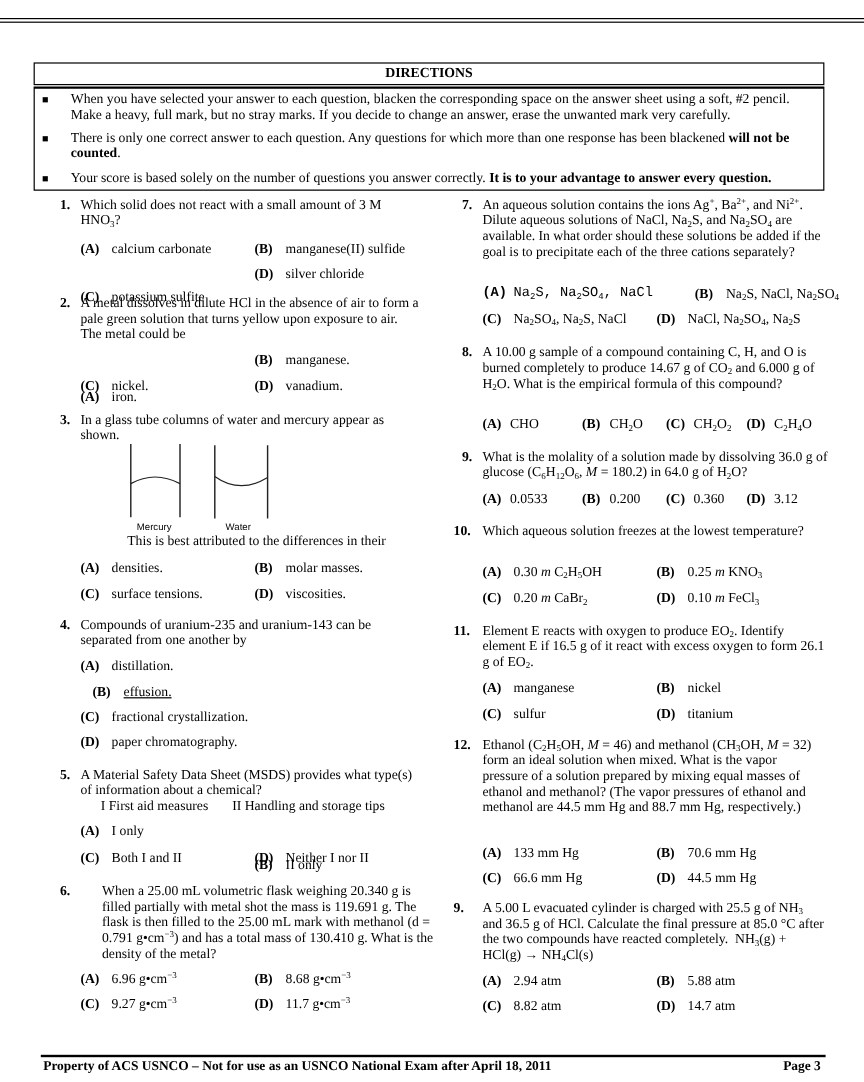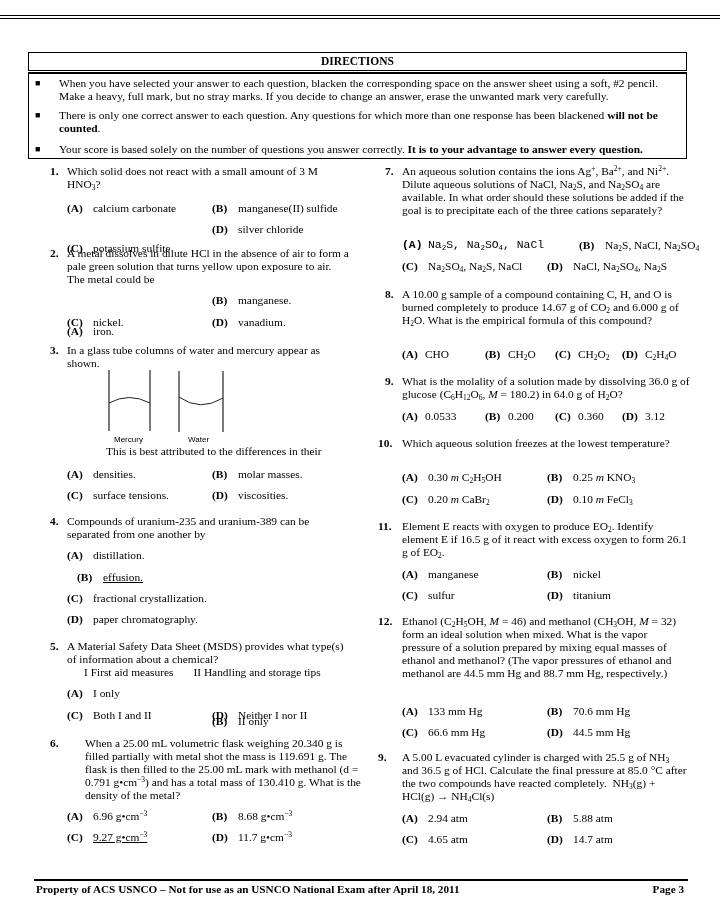--- a/index.html
+++ b/index.html
@@ -71,41 +71,41 @@
     <span class="qnum">3.</span>
     <div class="qtext" style="left: 17px; width: 283px;">In a glass tube columns of water and mercury appear as shown.</div>
     <div class="opt" style="top: 101px; left: 17px; margin-left: 39px;">This is best attributed to the differences in their</div>
     <div class="opt" style="top: 124px; left: 17px;"><b>(A)</b><span>densities.</span></div>
     <div class="opt" style="top: 124px; left: 162px;"><b>(B)</b><span>molar masses.</span></div>
     <div class="opt" style="top: 145px; left: 17px;"><b>(C)</b><span>surface tensions.</span></div>
     <div class="opt" style="top: 145px; left: 162px;"><b>(D)</b><span>viscosities.</span></div>
   </div>
 <div class="q" id="q4" style="left:50px; top:515px; width:300px;">
     <span class="qnum">4.</span>
-    <div class="qtext" style="left: 17px; width: 283px;">Compounds of uranium-235 and uranium-389 can be separated from one another by</div>
+    <div class="qtext" style="left: 17px; width: 283px;">Compounds of uranium-235 and uranium-143 can be separated from one another by</div>
     <div class="opt" style="top: 34px; left: 17px;"><b>(A)</b><span>distillation.</span></div>
     <div class="opt" style="top: 56px; left: 27px; text-decoration: underline;"><b>(B)</b><span>effusion.</span></div>
     <div class="opt" style="top: 77px; left: 17px;"><b>(C)</b><span>fractional crystallization.</span></div>
     <div class="opt" style="top: 98px; left: 17px;"><b>(D)</b><span>paper chromatography.</span></div>
   </div>
 <div class="q" id="q5" style="left:50px; top:640px; width:300px;">
     <span class="qnum">5.</span>
     <div class="qtext" style="left: 17px; width: 283px;">A Material Safety Data Sheet (MSDS) provides what type(s) of information about a chemical?</div>
     <div class="opt" style="top: 26px; left: 34px;">I First aid measures&nbsp;&nbsp;&nbsp;&nbsp;&nbsp;&nbsp;&nbsp;II Handling and storage tips</div>
     <div class="opt" style="top: 47px; left: 17px;"><b>(A)</b><span>I only</span></div>
     <div class="opt" style="top: 47px; left: 162px; margin-top: 28px;"><b>(B)</b><span>II only</span></div>
     <div class="opt" style="top: 69px; left: 17px;"><b>(C)</b><span>Both I and II</span></div>
     <div class="opt" style="top: 69px; left: 162px;"><b>(D)</b><span>Neither I nor II</span></div>
   </div>
 <div class="q" id="q6" style="left:50px; top:737px; width:300px;">
     <span class="qnum">6.</span>
     <div class="qtext" style="left: 7px; width: 283px; margin-left: 28px;">When a 25.00 mL volumetric flask weighing 20.340 g is filled partially with metal shot the mass is 119.691 g. The flask is then filled to the 25.00 mL mark with methanol (d = 0.791 g•cm<sup>−3</sup>) and has a total mass of 130.410 g. What is the density of the metal?</div>
     <div class="opt" style="top: 73px; left: 17px;"><b>(A)</b><span>6.96 g•cm<sup>−3</sup></span></div>
     <div class="opt" style="top: 73px; left: 162px;"><b>(B)</b><span>8.68 g•cm<sup>−3</sup></span></div>
-    <div class="opt" style="top: 94px; left: 17px; text-decoration: underline;"><b>(C)</b><span>9.27 g•cm<sup>−3</sup></span></div>
+    <div class="opt" style="top: 94px; left: 17px;"><b>(C)</b><span>9.27 g•cm<sup>−3</sup></span></div>
     <div class="opt" style="top: 94px; left: 162px;"><b>(D)</b><span>11.7 g•cm<sup>−3</sup></span></div>
   </div>
 
 <div class="q" id="q7" style="left:385px; top:165px; width:300px;">
     <span class="qnum">7.</span>
     <div class="qtext" style="left: 17px; width: 283px;">An aqueous solution contains the ions Ag<sup>+</sup>, Ba<sup>2+</sup>, and Ni<sup>2+</sup>. Dilute aqueous solutions of NaCl, Na<sub>2</sub>S, and Na<sub>2</sub>SO<sub>4</sub> are available. In what order should these solutions be added if the goal is to precipitate each of the three cations separately?</div>
     <div class="opt" style="top: 74px; left: 17px; font-family: Liberation Mono, monospace;"><b>(A)</b><span>Na<sub>2</sub>S, Na<sub>2</sub>SO<sub>4</sub>, NaCl</span></div>
     <div class="opt" style="top: 74px; left: 162px; margin-left: 32px;"><b>(B)</b><span>Na<sub>2</sub>S, NaCl, Na<sub>2</sub>SO<sub>4</sub></span></div>
     <div class="opt" style="top: 95px; left: 17px;"><b>(C)</b><span>Na<sub>2</sub>SO<sub>4</sub>, Na<sub>2</sub>S, NaCl</span></div>
     <div class="opt" style="top: 95px; left: 162px;"><b>(D)</b><span>NaCl, Na<sub>2</sub>SO<sub>4</sub>, Na<sub>2</sub>S</span></div>
@@ -148,21 +148,21 @@
     <div class="opt" style="top: 90px; left: 24px;"><b>(A)</b><span>133 mm Hg</span></div>
     <div class="opt" style="top: 90px; left: 169px;"><b>(B)</b><span>70.6 mm Hg</span></div>
     <div class="opt" style="top: 111px; left: 24px;"><b>(C)</b><span>66.6 mm Hg</span></div>
     <div class="opt" style="top: 111px; left: 169px;"><b>(D)</b><span>44.5 mm Hg</span></div>
   </div>
 <div class="q" id="q13" style="left:378px; top:751px; width:310px;">
     <span class="qnum">9.</span>
     <div class="qtext" style="left: 24px; width: 286px;">A 5.00 L evacuated cylinder is charged with 25.5 g of NH<sub>3</sub> and 36.5 g of HCl. Calculate the final pressure at 85.0 °C after the two compounds have reacted completely.&nbsp; NH<sub>3</sub>(g) + HCl(g) → NH<sub>4</sub>Cl(s)</div>
     <div class="opt" style="top: 61px; left: 24px;"><b>(A)</b><span>2.94 atm</span></div>
     <div class="opt" style="top: 61px; left: 169px;"><b>(B)</b><span>5.88 atm</span></div>
-    <div class="opt" style="top: 82px; left: 24px;"><b>(C)</b><span>4.65 atm</span></div>
+    <div class="opt" style="top: 82px; left: 24px;"><b>(C)</b><span>8.82 atm</span></div>
     <div class="opt" style="top: 82px; left: 169px;"><b>(D)</b><span>14.7 atm</span></div>
   </div>
 
 <svg class="diagram" viewBox="0 0 140 80" width="140" height="80">
   <line x1="9" y1="2" x2="9" y2="63" stroke="#222" stroke-width="1.2"></line>
   <line x1="50" y1="2" x2="50" y2="63" stroke="#222" stroke-width="1.2"></line>
   <path d="M9 35 Q29 24 50 35" fill="none" stroke="#222" stroke-width="1"></path>
   <line x1="79" y1="3" x2="79" y2="64" stroke="#222" stroke-width="1.2"></line>
   <line x1="123" y1="3" x2="123" y2="64" stroke="#222" stroke-width="1.2"></line>
   <path d="M79 29 Q100 44 123 30" fill="none" stroke="#222" stroke-width="1"></path>

